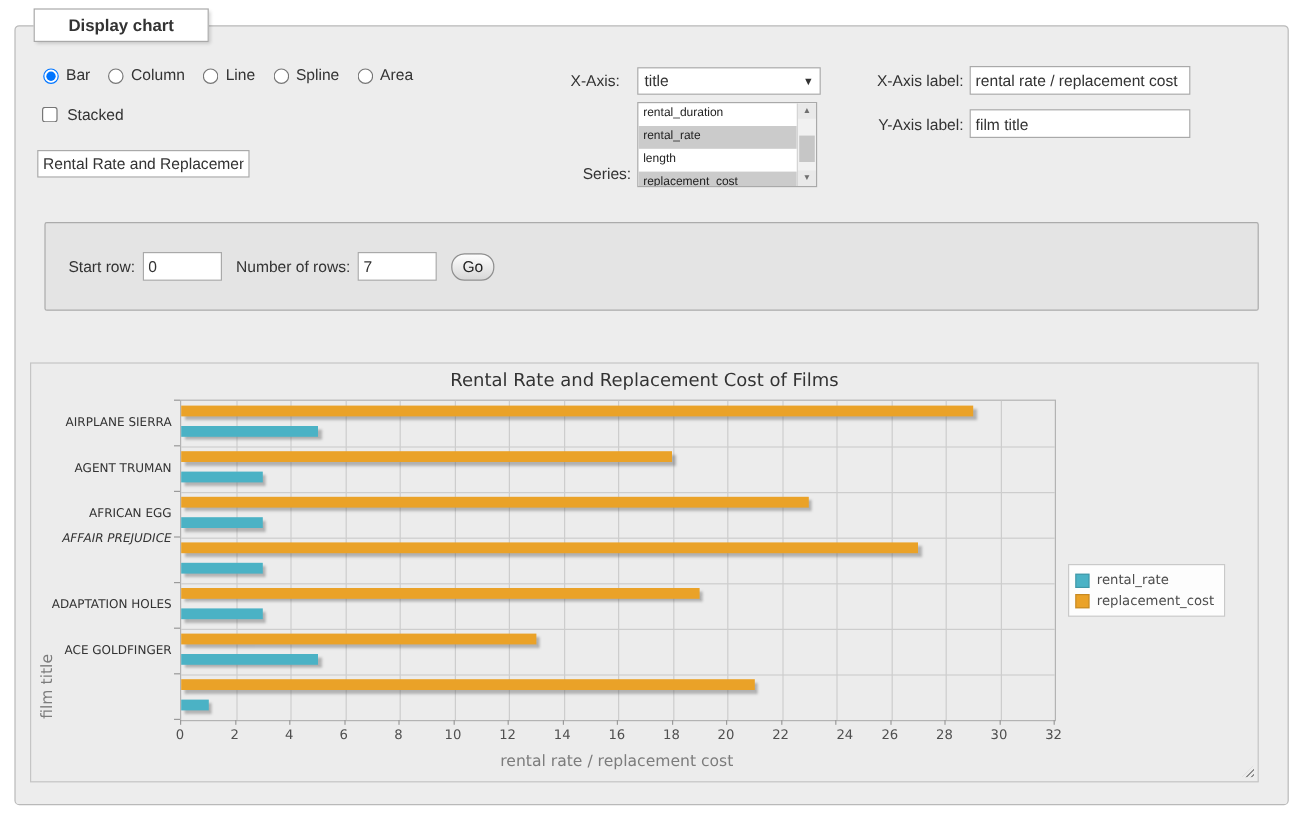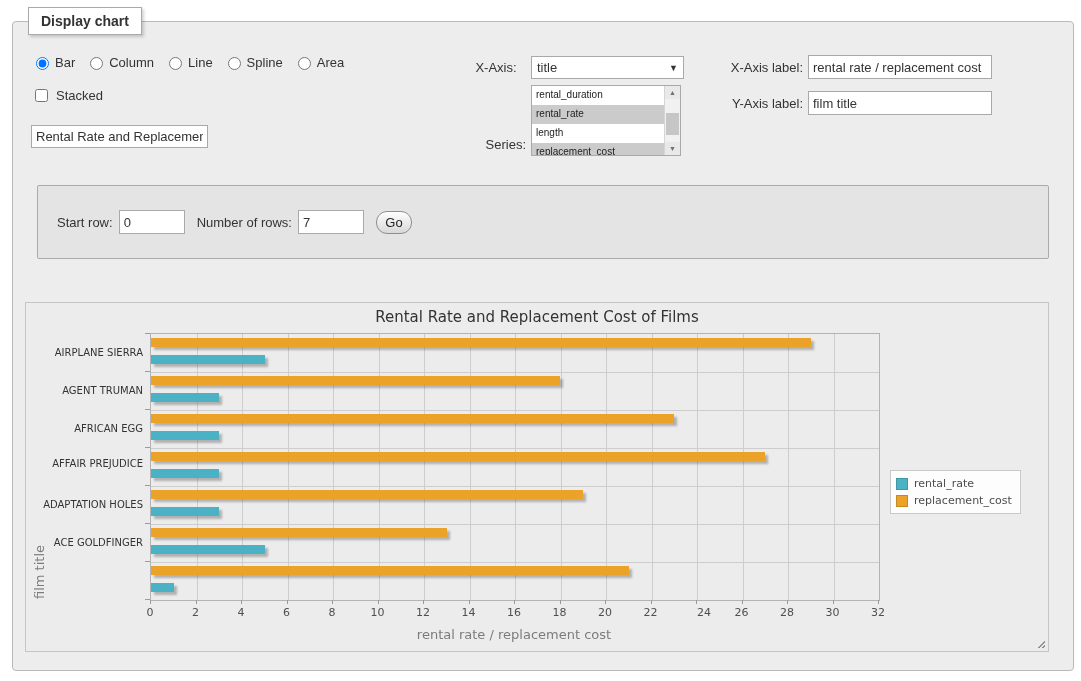--- a/index.html
+++ b/index.html
@@ -2,21 +2,21 @@
 <html><head>
 <meta charset="utf-8">
 <style>
   html,body{margin:0;padding:0;background:#fff;}
   body{font-family:"Liberation Sans",sans-serif;color:#333;}
   .page{position:relative;width:1081px;height:681px;background:#fff;overflow:hidden;}
 
   .fieldset{position:absolute;left:12px;top:21px;width:1062px;height:650px;
     background:#ededed;border:1px solid #b9b9b9;border-radius:4px;box-sizing:border-box;}
   .legendbox{position:absolute;left:15px;top:-15px;background:#fff;border:1px solid #a9a9a9;
-    padding:5px 12px;font-size:14px;font-weight:bold;color:#333;box-shadow:2px 2px 3px rgba(0,0,0,0.18);}
+    padding:5px 28px;font-size:14px;font-weight:bold;color:#333;box-shadow:2px 2px 3px rgba(0,0,0,0.18);}
 
   .lbl{font-size:13px;color:#333;}
   input[type=text]{font-family:"Liberation Sans",sans-serif;font-size:13px;color:#333;
     border:1px solid #a9a9a9;background:#fff;padding:2px 4px;box-sizing:border-box;}
 
   .radio-row{position:absolute;left:18px;top:32px;display:flex;align-items:center;gap:4px;font-size:13px;}
   .radio-row label{display:flex;align-items:center;gap:3px;margin-right:6px;}
   .stacked-row{position:absolute;left:18px;top:64px;display:flex;align-items:center;gap:5px;font-size:13px;}
   .title-input{position:absolute;left:18px;top:103px;width:177px;height:23px;}
 
@@ -191,21 +191,21 @@
           <div class="bar" style="left: 0px; top: 211px; width: 113.522px; background: rgb(75, 178, 197);"></div>
           <div class="bar" style="left: 0px; top: 232px; width: 477.522px; background: rgb(234, 162, 40);"></div>
           <div class="bar" style="left: 0px; top: 249px; width: 22.5225px; background: rgb(75, 178, 197);"></div>
         </div>
         <div class="cat-label" style="top: 30px; height: 38px;">AIRPLANE SIERRA</div>
         <div class="tickmark" style="left: 119px; top: 30px; width: 5px; height: 1px;"></div>
         <div class="cat-label" style="top: 68px; height: 38px;">AGENT TRUMAN</div>
         <div class="tickmark" style="left: 119px; top: 68px; width: 5px; height: 1px;"></div>
         <div class="cat-label" style="top: 106px; height: 38px;">AFRICAN EGG</div>
         <div class="tickmark" style="left: 119px; top: 106px; width: 5px; height: 1px;"></div>
-        <div class="cat-label" style="top: 141px; height: 38px;">AFFAIR PREJUDICE</div>
+        <div class="cat-label" style="top: 127px; height: 38px; font-style: italic;">AFFAIR PREJUDICE</div>
         <div class="tickmark" style="left: 119px; top: 144px; width: 5px; height: 1px;"></div>
         <div class="cat-label" style="top: 182px; height: 38px;">ADAPTATION HOLES</div>
         <div class="tickmark" style="left: 119px; top: 182px; width: 5px; height: 1px;"></div>
         <div class="cat-label" style="top: 220px; height: 38px;">ACE GOLDFINGER</div>
         <div class="tickmark" style="left: 119px; top: 220px; width: 5px; height: 1px;"></div>
         <div class="tickmark" style="left: 119px; top: 258px; width: 5px; height: 1px;"></div>
         <div class="tickmark" style="left: 119px; top: 296px; width: 5px; height: 1px;"></div>
         <div class="xtick-label" style="left: 109px; top: 303px;">0</div>
         <div class="tickmark" style="left: 124px; top: 297px; width: 1px; height: 4px;"></div>
         <div class="xtick-label" style="left: 154.5px; top: 303px;">2</div>

